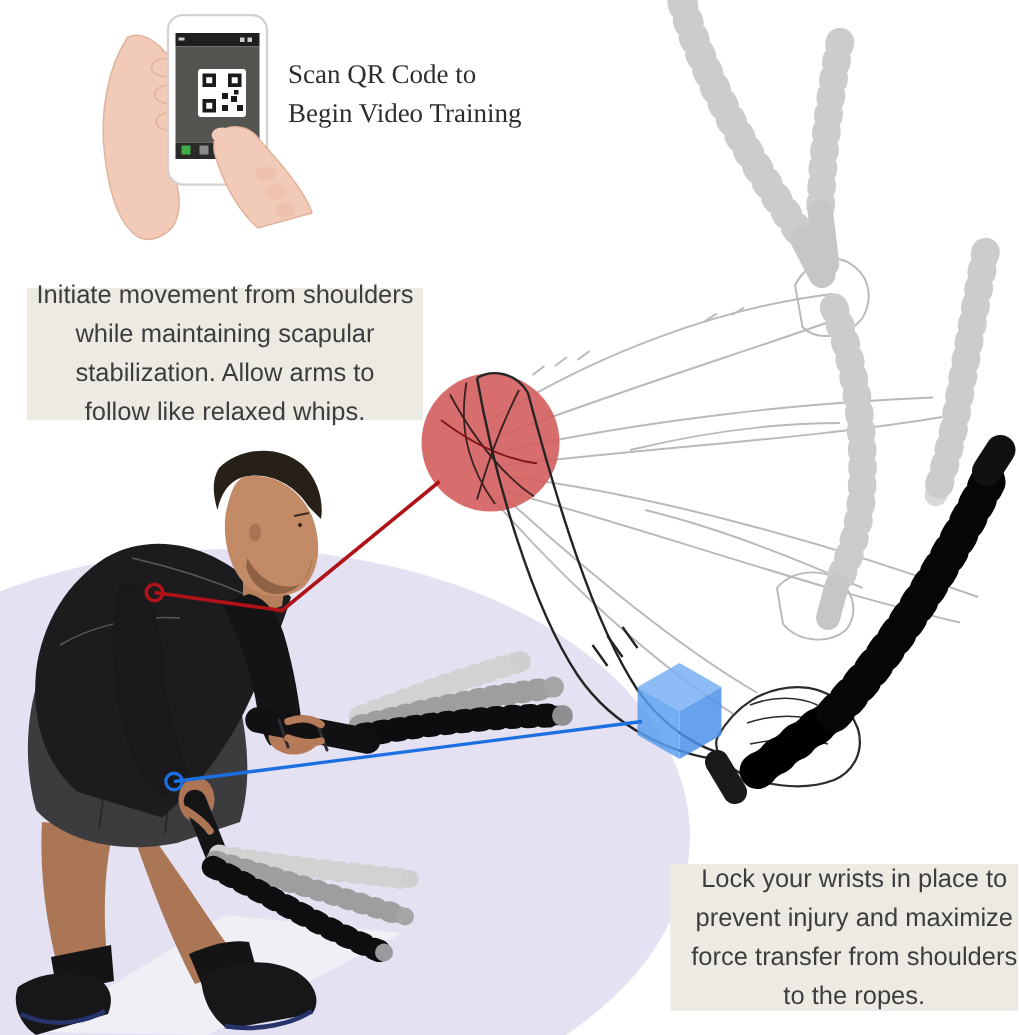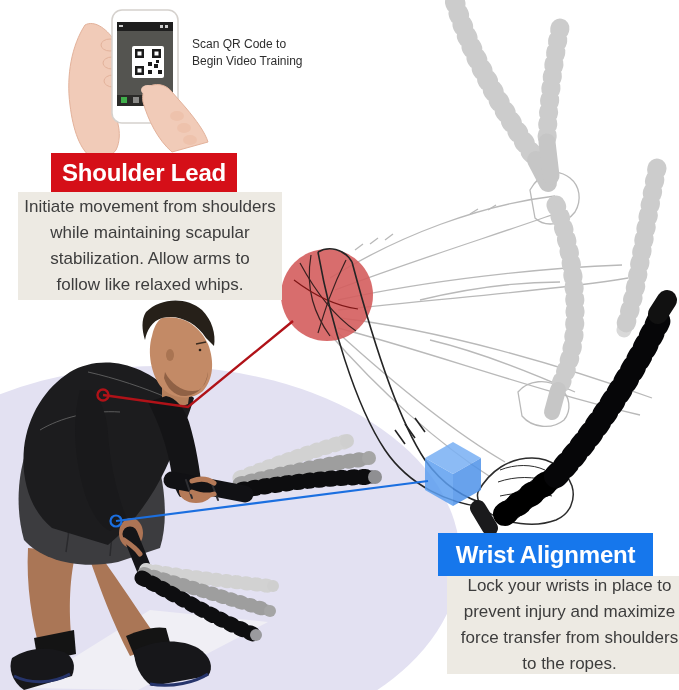--- a/index.html
+++ b/index.html
@@ -3,34 +3,34 @@
 <meta charset="utf-8">
 <style>
   html,body{margin:0;padding:0;background:#ffffff;}
   .canvas{
     position:relative;width:679px;height:690px;overflow:hidden;background:#ffffff;
     font-family:"Liberation Sans",sans-serif;
   }
   .scene-svg{position:absolute;left:0;top:0;}
   .qr-caption{
     position:absolute;left:192px;top:36px;width:170px;
-    font-size:12px;line-height:1.45;color:#2d2d2d;white-space:pre-line;
+    font-size:18px;line-height:1.45;color:#2d2d2d;white-space:pre-line;font-family:Liberation Serif, serif;
   }
   .banner{
     position:absolute;display:flex;align-items:center;justify-content:center;
     color:#ffffff;font-weight:700;font-size:24px;letter-spacing:-0.2px;
   }
   .banner-shoulder{left:51px;top:153px;width:186px;height:39px;background:#d50f18;}
   .banner-wrist{left:438px;top:533px;width:215px;height:43px;background:#1677ec;}
   .callout-box{
     position:absolute;background:#edeae3;color:#3d3d3d;
     display:flex;align-items:center;justify-content:center;text-align:center;
   }
   .callout-body{white-space:pre-line;font-size:17px;line-height:1.52;}
-  .box-shoulder{left:18px;top:192px;width:264px;height:108px;}
+  .box-shoulder{left:18px;top:192px;width:264px;height:88px;}
   .box-wrist{left:425px;top:576px;width:245px;height:98px;}
 </style>
 </head>
 <body>
 
 <div class="canvas">
 
   <svg class="scene-svg" width="679" height="690" viewBox="0 0 679 690">
 
     <g>
@@ -216,33 +216,27 @@
       <ellipse cx="148" cy="90" rx="7" ry="5" fill="#f1cbb8"></ellipse>
       <ellipse cx="177" cy="116" rx="7" ry="5" fill="#eec2ac"></ellipse>
       <ellipse cx="184" cy="128" rx="7" ry="5" fill="#eec2ac"></ellipse>
       <ellipse cx="190" cy="140" rx="7" ry="5" fill="#eec2ac"></ellipse>
     </g>
   </svg>
 
   <div class="qr-caption">Scan QR Code to
 Begin Video Training</div>
 
-  <div class="banner banner-shoulder" style="background-color: rgb(213, 15, 24);">
-    <span>Shoulder Lead</span>
-  </div>
   <div class="callout-box box-shoulder" style="background-color: rgb(237, 234, 227);">
     <span class="callout-body">Initiate movement from shoulders
 while maintaining scapular
 stabilization. Allow arms to
 follow like relaxed whips.</span>
   </div>
 
-  <div class="banner banner-wrist" style="background-color: rgb(22, 119, 236);">
-    <span>Wrist Alignment</span>
-  </div>
   <div class="callout-box box-wrist" style="background-color: rgb(237, 234, 227); margin-left: 22px;">
     <span class="callout-body">Lock your wrists in place to
 prevent injury and maximize
 force transfer from shoulders
 to the ropes.</span>
   </div>
 
 </div>
 
 </body></html>

